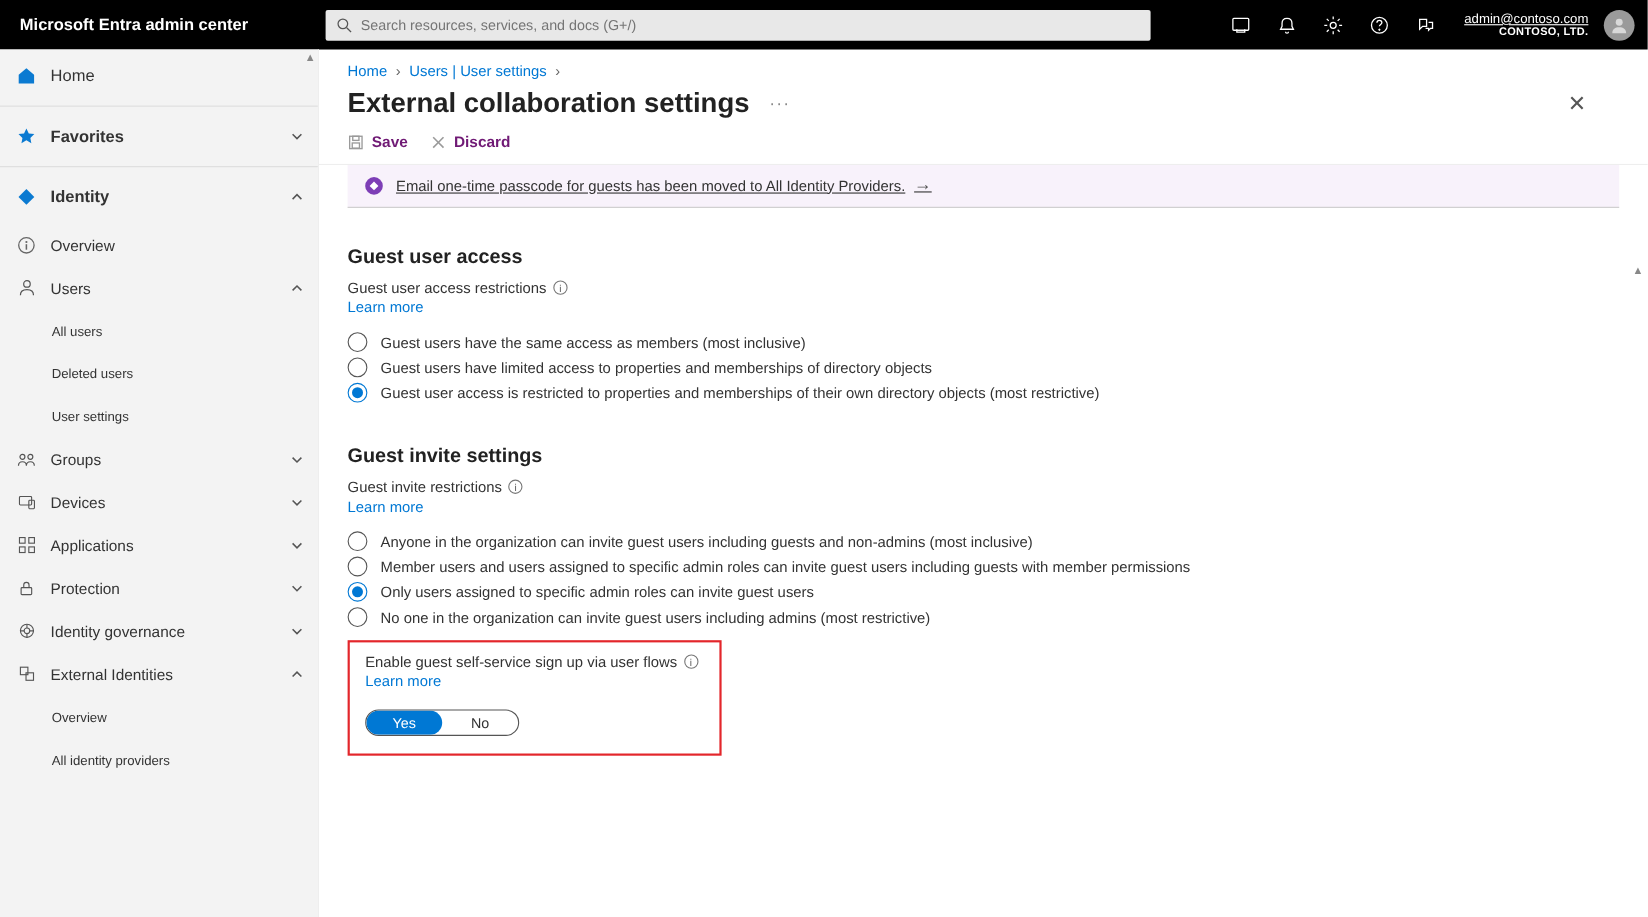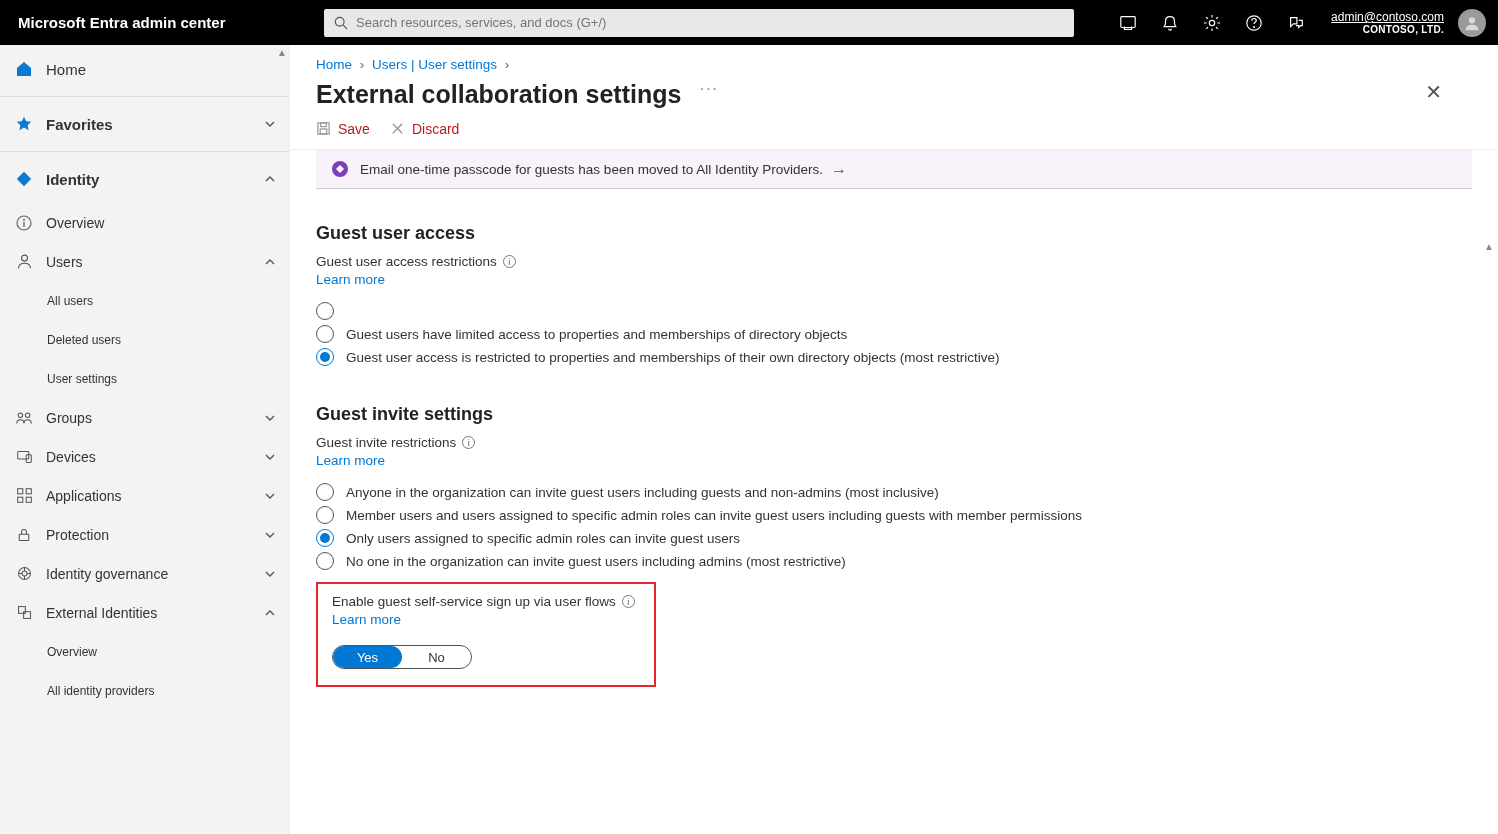--- a/index.html
+++ b/index.html
@@ -1,21 +1,21 @@
 <!DOCTYPE html>
 <html><head>
 <meta charset="utf-8">
 <style>
   * { box-sizing: border-box; margin: 0; padding: 0; font-family: "Segoe UI", Arial, sans-serif; }
   body { width: 1498px; height: 834px; overflow: hidden; background: #fff; }
   
   
   .topbar { height: 45px; background: #000; display: flex; align-items: center; color: #fff; }
   .brand { font-size: 15px; font-weight: 600; padding: 0 18px; width: 296px; }
-  .search-wrap { flex: 1; max-width: 750px; display: flex; align-items: center; background: #e8e8e8; height: 20px; border-radius: 2px; padding: 14px 10px; margin-left: 28px; }
+  .search-wrap { flex: 1; max-width: 750px; display: flex; align-items: center; background: #e8e8e8; height: 20px; border-radius: 2px; padding: 14px 10px; }
   .search-wrap svg { width: 14px; height: 14px; margin-right: 8px; fill: #555; }
   .search-wrap input { flex: 1; border: none; background: transparent; outline: none; font-size: 13px; color: #333; }
   .top-icons { display: flex; align-items: center; margin-left: auto; height: 100%; }
   .top-icons .ticon { width: 42px; height: 45px; display: flex; align-items: center; justify-content: center; cursor: pointer; }
   .top-icons .ticon svg { width: 18px; height: 18px; stroke: #fff; fill: none; }
   .account { display: flex; flex-direction: column; align-items: flex-end; justify-content: center; padding: 0 8px 0 14px; }
   .account .email { font-size: 12px; font-weight: 400; text-decoration: underline; }
   .account .tenant { font-size: 10px; font-weight: 700; letter-spacing: 0.3px; }
   .avatar { width: 28px; height: 28px; border-radius: 50%; background: #9a9a9a; display: flex; align-items: center; justify-content: center; margin: 0 12px 0 6px; }
   .avatar svg { width: 18px; height: 18px; fill: #d9d9d9; }
@@ -33,30 +33,30 @@
   .sb-sub { padding-left: 47px; font-size: 12px; color: #333; }
   .sb-divider { height: 1px; background: #ddd; margin: 3px 0; }
   .sb-item.top { height: 48px; font-size: 15px; }
   .sb-item.section { font-weight: 600; font-size: 15px; height: 48px; }
 
   
   .main { flex: 1; display: flex; flex-direction: column; position: relative; }
   .crumbs { padding: 12px 26px 8px; font-size: 13.5px; color: #0078d4; }
   .crumbs .sep { color: #666; margin: 0 4px; }
   .crumbs a { color: #0078d4; text-decoration: none; cursor: pointer; }
-  .page-head { display: flex; padding: 0 26px 12px; }
+  .page-head { display: flex; align-items: center; padding: 0 26px 12px; }
   .page-title { font-size: 25px; font-weight: 600; color: #222; }
   .more-dots { margin-left: 18px; color: #888; font-size: 16px; letter-spacing: 1px; cursor: pointer; }
   .close-x { margin-left: auto; margin-right: 30px; font-size: 20px; color: #555; cursor: pointer; }
 
   .cmdbar { display: flex; align-items: center; gap: 20px; padding: 0 26px 12px; border-bottom: 1px solid #eee; margin: 0 0 0 0; }
-  .cmdbtn { display: flex; gap: 7px; color: #b91c1c; font-size: 14px; cursor: pointer; }
+  .cmdbtn { display: flex; align-items: center; gap: 7px; color: #701a75; font-size: 14px; cursor: pointer; font-weight: bold; }
   .cmdbtn svg { width: 15px; height: 15px; stroke: #9a9a9a; fill: none; }
 
-  .infobar { margin: 0 26px 20px; background: #f8f2fb; border-bottom:1px solid #ccc; display: flex; align-items: center; padding: 10px 16px; font-size: 13.5px; color: #333; }
+  .infobar { margin: 0 26px 20px; background: #f8f2fb; border-bottom:1px solid #ccc; display: flex; align-items: center; padding: 10px 16px; font-size: 13.5px; color: #333; text-decoration: underline; }
   .infobar .badge { width: 16px; height: 16px; border-radius: 50%; background: #7d3eb6; margin-right: 12px; display:flex;align-items:center;justify-content:center;}
   .infobar .badge svg { width:10px;height:10px;fill:#fff;}
   .infobar .arrow { margin-left: 8px; font-size: 16px; color: #555; }
 
   .content { padding: 0 26px 20px; overflow-y: auto; position: relative; }
   .content h3 { font-size: 18px; font-weight: 600; margin: 14px 0 10px; color: #222; }
   .subh { font-size: 13.5px; color: #333; display: flex; align-items: center; gap: 6px; }
   .info-icon { width: 13px; height: 13px; border: 1px solid #777; border-radius: 50%; display: inline-flex; align-items: center; justify-content: center; font-size: 9px; color: #555; }
   .learn { color: #0078d4; font-size: 13.5px; text-decoration: none; display: inline-block; margin: 3px 0 10px; cursor: pointer; }
   .radio-row { display: flex; align-items: center; gap: 12px; margin: 5px 0; font-size: 13.5px; color: #333; cursor: pointer; }
@@ -341,20 +341,21 @@
 
       <h3>Guest user access</h3>
       <div class="subh">
         <span>Guest user access restrictions</span>
         <span class="info-icon">i</span>
       </div>
       <a class="learn">Learn more</a>
       <div id="sec1-opts">
           <div class="radio-row">
             <div class="radio"></div>
+            <span>Guest users have the same access as members (most inclusive)</span>
           </div>
           <div class="radio-row">
             <div class="radio"></div>
             <span>Guest users have limited access to properties and memberships of directory objects</span>
           </div>
           <div class="radio-row">
             <div class="radio checked"></div>
             <span>Guest user access is restricted to properties and memberships of their own directory objects (most restrictive)</span>
           </div>
         </div>

